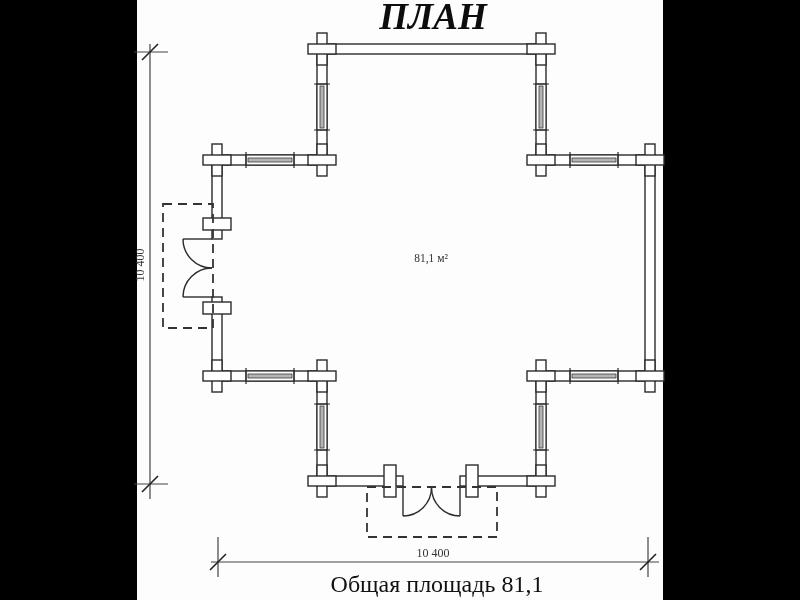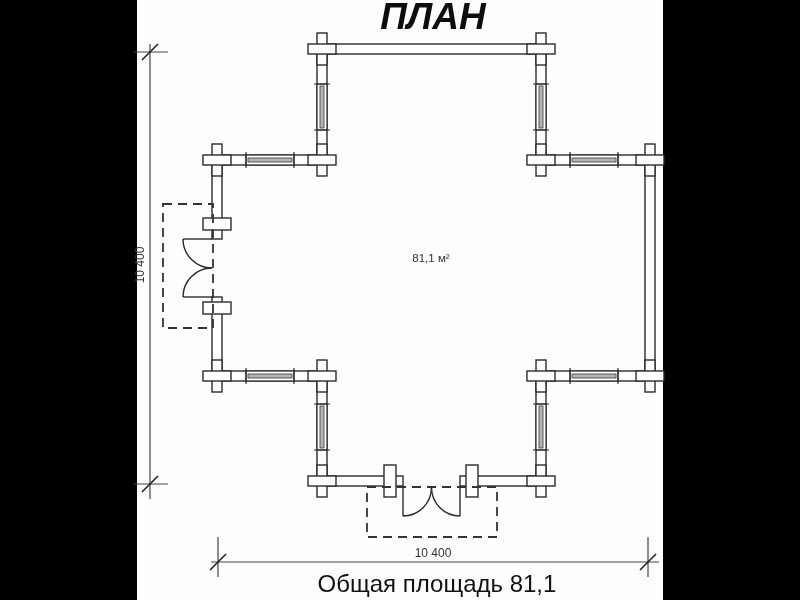--- a/index.html
+++ b/index.html
@@ -1,17 +1,17 @@
 <!DOCTYPE html>
 <html><head>
 <meta charset="utf-8">
 <style>
   html,body{margin:0;padding:0;background:#000;}
   .stage{position:relative;width:800px;height:600px;background:#0369a1;overflow:hidden;
-         font-family:Liberation Sans, sans-serif;}
+         font-family:Liberation Serif, serif;}
   .stage svg{position:absolute;left:0;top:0;}
   text{fill:#1a1a1a;}
   .wall{fill:#fff;stroke:#2b2b2b;stroke-width:1.4;}
   .joint{fill:#fff;stroke:#2b2b2b;stroke-width:1.4;}
   .winframe{fill:#fff;stroke:#2b2b2b;stroke-width:1.2;}
   .winband{fill:#b5b5b5;stroke:#3a3a3a;stroke-width:0.8;}
   .tick{stroke:#2b2b2b;stroke-width:1.2;fill:none;}
   .doorline{stroke:#2b2b2b;stroke-width:1.4;fill:none;}
   .dash{fill:none;stroke:#333;stroke-width:1.8;stroke-dasharray:9 6;}
   .dim{stroke:#444;stroke-width:1.2;fill:none;}

